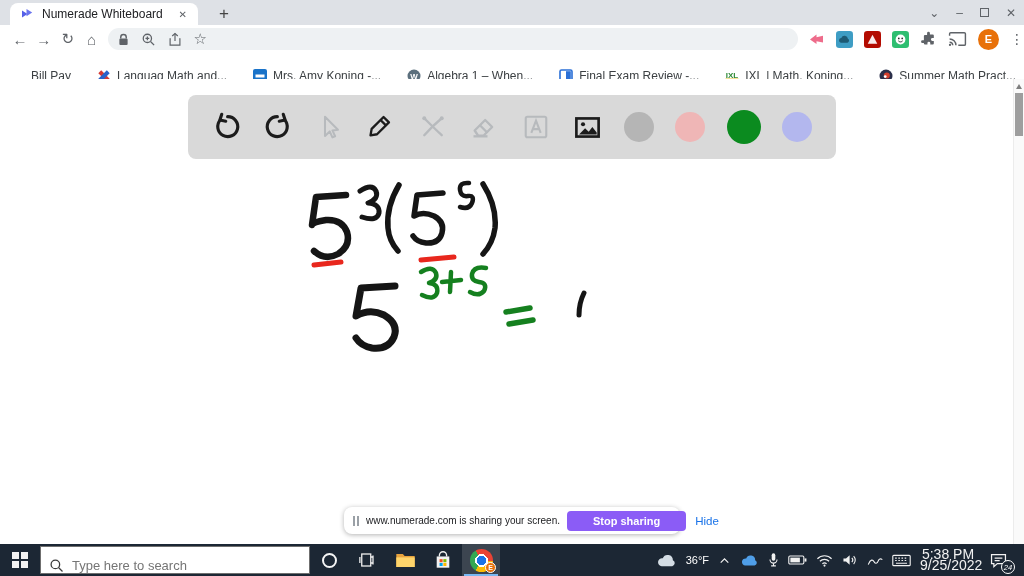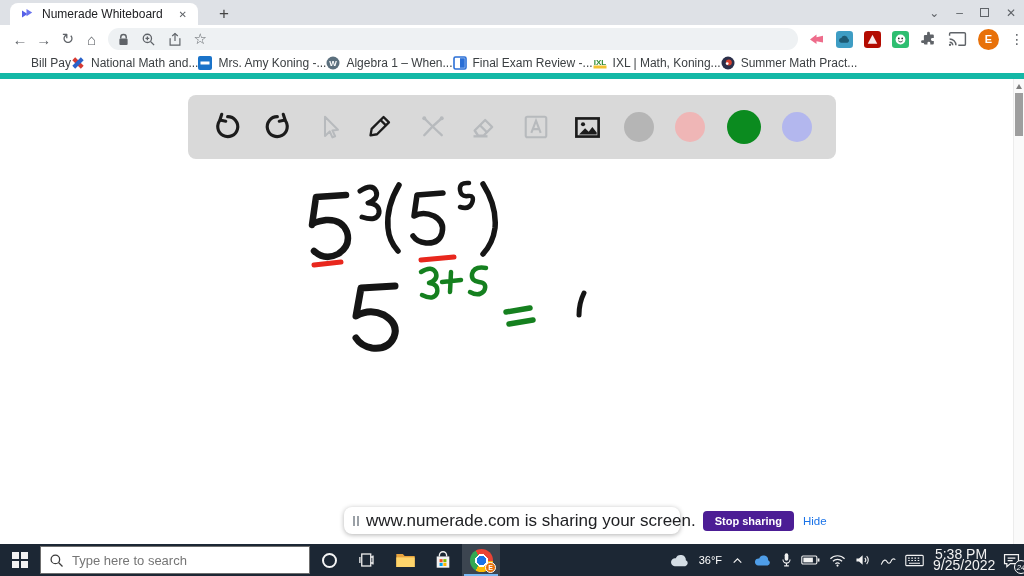--- a/index.html
+++ b/index.html
@@ -27,22 +27,22 @@
   .omnibox { margin-left:4px; width:694px; height:22px; border-radius:11px; background:#eef1f3;
              display:flex; align-items:center; padding:0 10px; }
   .url { font-size:12.5px; color:#202124; margin-left:8px; flex:1; white-space:nowrap; }
   .box-ico { display:flex; align-items:center; margin-left:12px; color:#5f6368; }
   .exts { display:flex; align-items:center; gap:11px; margin-left:10px; }
   .avatar { width:21px; height:21px; border-radius:50%; background:#e8710a; color:#fff;
             font-size:11px; font-weight:bold; display:flex; align-items:center; justify-content:center; }
   .kebab { font-size:14px; color:#5f6368; }
 
   
-  .bookmarks { position:absolute; top:53px; left:0; right:0; height:26px; background:#fff;
-               border-bottom:6px solid #14b8a6; display:flex; align-items:center; padding:0 10px 0 31px; }
+  .bookmarks { position:absolute; top:63px; left:0; right:0; height:26px; background:#fff;
+               border-bottom:1px solid #14b8a6; display:flex; align-items:center; padding:0 10px 0 31px; gap:26px; }
   .bm { display:flex; align-items:center; gap:6px; font-size:12px; color:#3c4043; white-space:nowrap; }
   .fav { width:14px; height:14px; display:inline-block; }
 
   
   .page { position:absolute; top:79px; left:0; right:0; height:465px; background:#fff; }
   .wb-toolbar { position:absolute; left:188px; top:16px; width:648px; height:64px; background:#d9d9d9;
                 border-radius:8px; display:flex; align-items:center; justify-content:space-between; padding:0 24px; }
   .tool { width:30px; height:30px; display:flex; align-items:center; justify-content:center; }
   .tool.on  { color:#1c1c1c; }
   .tool.off { color:#b7babd; }
@@ -52,46 +52,46 @@
 
   .scrollbar { position:absolute; right:0; top:0; width:11px; height:100%; background:#fafafa; border-left:1px solid #ececec; }
   .sb-up { position:absolute; top:5px; left:2px; width:0; height:0;
            border-left:3.5px solid transparent; border-right:3.5px solid transparent; border-bottom:5px solid #7e7e7e; }
   .sb-thumb { position:absolute; top:14px; left:1px; width:8px; height:43px; background:#9e9e9e; }
 
   .sharebar { position:absolute; left:344px; top:428px; width:336px; height:27px; background:#fff; border-radius:8px;
               box-shadow:0 1px 5px rgba(0,0,0,.3); display:flex; align-items:center; padding:0 9px; gap:7px; }
   .drag { display:flex; gap:2px; }
   .drag i { width:2px; height:10px; background:#9aa0a6; }
-  .share-msg { font-size:17px; color:#202124; white-space:nowrap; }
-  .stopbtn { background:#4c1d95; color:#fff; font-size:11px; font-weight:bold; border:none;
-             border-radius:4px; padding:4px 12px; white-space:nowrap; }
+  .share-msg { font-size:10px; color:#202124; white-space:nowrap; }
+  .stopbtn { background:#8b5cf6; color:#fff; font-size:11px; font-weight:bold; border:none;
+             border-radius:4px; padding:4px 26px; white-space:nowrap; }
   .hide { color:#1a73e8; font-size:11.5px; margin-left:2px; }
 
   
   .taskbar { position:absolute; bottom:0; left:0; right:0; height:32px; background:#1c2734;
              display:flex; align-items:center; }
   .startbtn { width:40px; height:32px; display:flex; align-items:center; justify-content:center; }
   .winlogo { display:grid; grid-template-columns:7px 7px; grid-template-rows:7px 7px; gap:1.5px; }
   .winlogo i { background:#f2f2f2; }
   .tb-search { width:270px; height:28px; background:#fff; border:1px solid #6f6f6f; display:flex;
-               align-items:center; padding:0 8px; gap:8px; }
+               align-items:flex-end; padding:0 8px; gap:8px; }
   .tb-search input { border:none; outline:none; font-size:13px; color:#4a4a4a; width:200px; background:transparent;
                      font-family:"Liberation Sans","DejaVu Sans",sans-serif; }
   .appbtn { width:38px; height:32px; display:flex; align-items:center; justify-content:center; position:relative; }
   .appbtn.active { background:rgba(255,255,255,.14); }
   .appbtn.active::after { content:""; position:absolute; bottom:0; left:2px; right:2px; height:2px; background:#79b8f3; }
   .cortana { width:15px; height:15px; border-radius:50%; border:2px solid #f5f5f5; }
   .chrome-logo { width:23px; height:23px; border-radius:50%;
     background: radial-gradient(circle at center, #1a73e8 0 30%, #fff 30% 39%, rgba(0,0,0,0) 39%),
                 conic-gradient(from -30deg, #ea4335 0 120deg, #fbbc05 120deg 240deg, #34a853 240deg 360deg); }
   .chrome-badge { position:absolute; right:4px; bottom:3px; width:11px; height:11px; border-radius:50%;
                   background:#e8710a; border:1px solid #fff; color:#fff; font-size:7px; font-weight:bold;
                   display:flex; align-items:center; justify-content:center; }
-  .tray { margin-left:auto; display:flex; align-items:center; gap:9px; padding-right:0; color:#f2f2f2; }
+  .tray { margin-left:auto; display:flex; align-items:center; gap:9px; padding-right:13px; color:#f2f2f2; }
   .temp { font-size:11px; color:#fff; }
   .clock { width:56px; text-align:center; font-size:14px; line-height:11.5px; color:#f2f2f2; }
   .action { position:relative; width:26px; height:26px; display:flex; align-items:center; justify-content:center; }
   .action-badge { position:absolute; right:-4px; bottom:-1px; width:14px; height:14px; border-radius:50%;
                   background:#1c2734; border:1px solid #fff; color:#fff; font-size:7.5px;
                   display:flex; align-items:center; justify-content:center;font-style:italic; }
   svg { display:block; }
 </style>
 </head>
 <body>
@@ -187,21 +187,21 @@
     <div class="bm">
       <span>Bill Pay</span>
     </div>
     <div class="bm">
       <svg class="fav" viewBox="0 0 14 14">
         <g transform="rotate(45 7 7)">
             <rect x="1" y="5" width="12" height="4" fill="#d63a32"></rect>
             <rect x="5" y="1" width="4" height="12" fill="#2a62c9"></rect>
           </g>
         </svg>
-      <span>National Math and...</span>
+      <span>Languag Math and...</span>
     </div>
     <div class="bm">
       <svg class="fav" viewBox="0 0 14 14">
         <rect width="14" height="14" rx="2" fill="#1a73c9"></rect>
           <rect x="2.5" y="5.5" width="9" height="3" fill="#fff"></rect>
         </svg>
       <span>Mrs. Amy Koning -...</span>
     </div>
     <div class="bm">
       <svg class="fav" viewBox="0 0 14 14">

